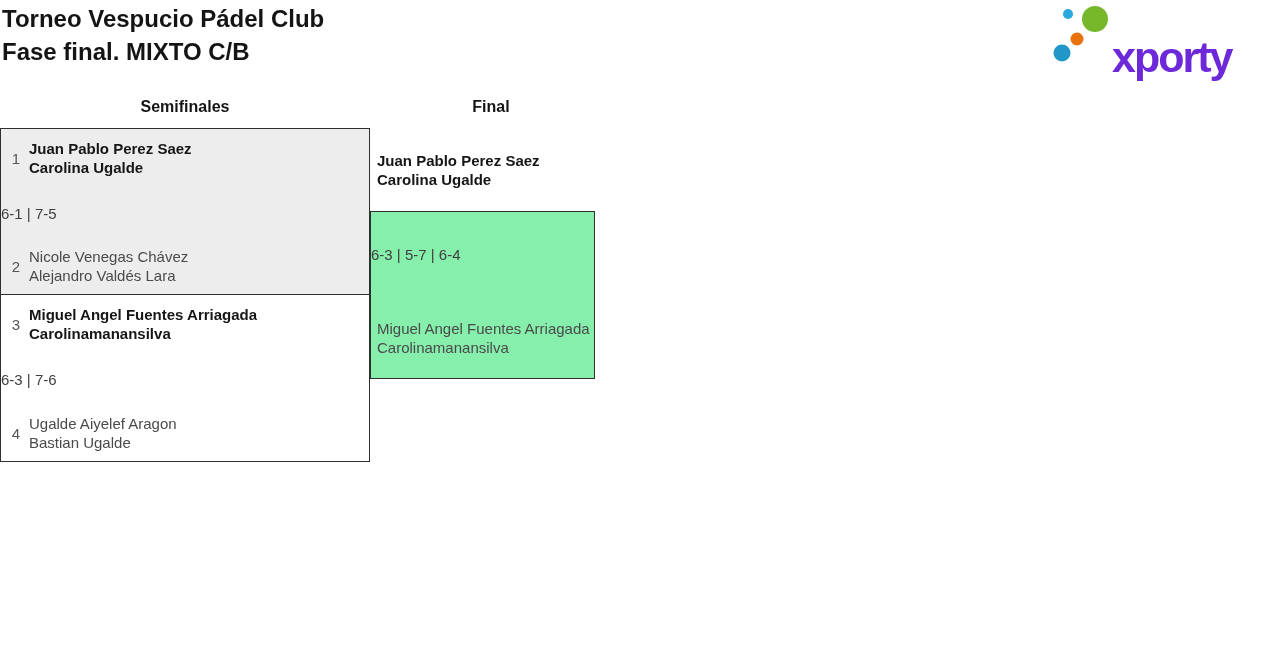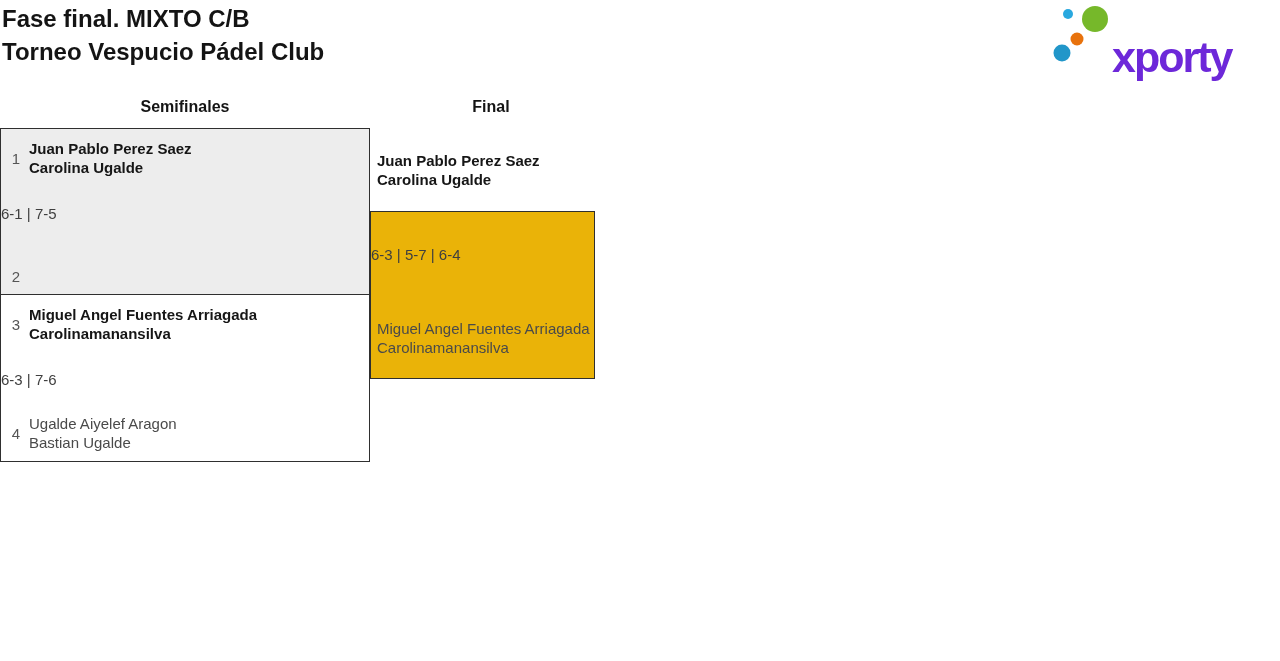--- a/index.html
+++ b/index.html
@@ -29,33 +29,33 @@
   .team-row.bottom { bottom: 9px; }
   .seed { width: 18px; flex: none; text-align: center; font-size: 15px; color: #555555; }
   .names { display: flex; flex-direction: column; font-size: 15px; line-height: 19px; margin-left: 4px; }
   .names.winner { font-weight: 700; color: #161616; }
   .names.loser { font-weight: 400; color: #4a4a4a; }
   .names span { white-space: nowrap; overflow: hidden; }
 
   .score { position: absolute; left: 0; width: 100%; top: 76px; font-size: 15px; color: #3f3f3f; }
 
   
-  .final-box { position: absolute; left: 370px; top: 211px; width: 225px; height: 168px; border: 1px solid #2f2f2f; background: #eab308; }
+  .final-box { position: absolute; left: 370px; top: 211px; width: 225px; height: 168px; border: 1px solid #2f2f2f; background: #86efac; }
   .final-box .score { top: 34px; }
   .final-team { position: absolute; left: 377px; width: 217px; display: flex; flex-direction: column; font-size: 15px; line-height: 19px; overflow: hidden; }
   .final-team span { white-space: nowrap; overflow: hidden; }
   .final-team.top { top: 151px; font-weight: 700; color: #161616; }
   .final-team.bottom { top: 319px; font-weight: 400; color: #4a4a4a; }
 </style>
 </head>
 <body>
 
 <div class="page-header">
+  <div class="title-line">Torneo Vespucio Pádel Club</div>
   <div class="title-line">Fase final. MIXTO C/B</div>
-  <div class="title-line">Torneo Vespucio Pádel Club</div>
 </div>
 
 <div class="logo">
   <svg width="58" height="62" viewBox="0 0 58 62">
     <circle cx="16" cy="10" r="5" fill="#29a8df"></circle>
     <circle cx="43" cy="15" r="13" fill="#76b82a"></circle>
     <circle cx="25" cy="35" r="6.5" fill="#e8720c"></circle>
     <circle cx="10" cy="49" r="8.5" fill="#2196c9"></circle>
   </svg>
   <span class="logo-text">xporty</span>
@@ -68,20 +68,24 @@
   <div class="team-row top">
     <span class="seed">1</span>
     <span class="names winner">
       <span>Juan Pablo Perez Saez</span>
       <span>Carolina Ugalde</span>
     </span>
   </div>
   <div class="score">6-1 | 7-5</div>
   <div class="team-row bottom">
     <span class="seed">2</span>
+    <span class="names loser">
+      <span>Nicole Venegas Chávez</span>
+      <span>Alejandro Valdés Lara</span>
+    </span>
   </div>
 </div>
 
 <div class="match sf2">
   <div class="team-row top">
     <span class="seed">3</span>
     <span class="names winner">
       <span>Miguel Angel Fuentes Arriagada</span>
       <span>Carolinamanansilva</span>
     </span>

